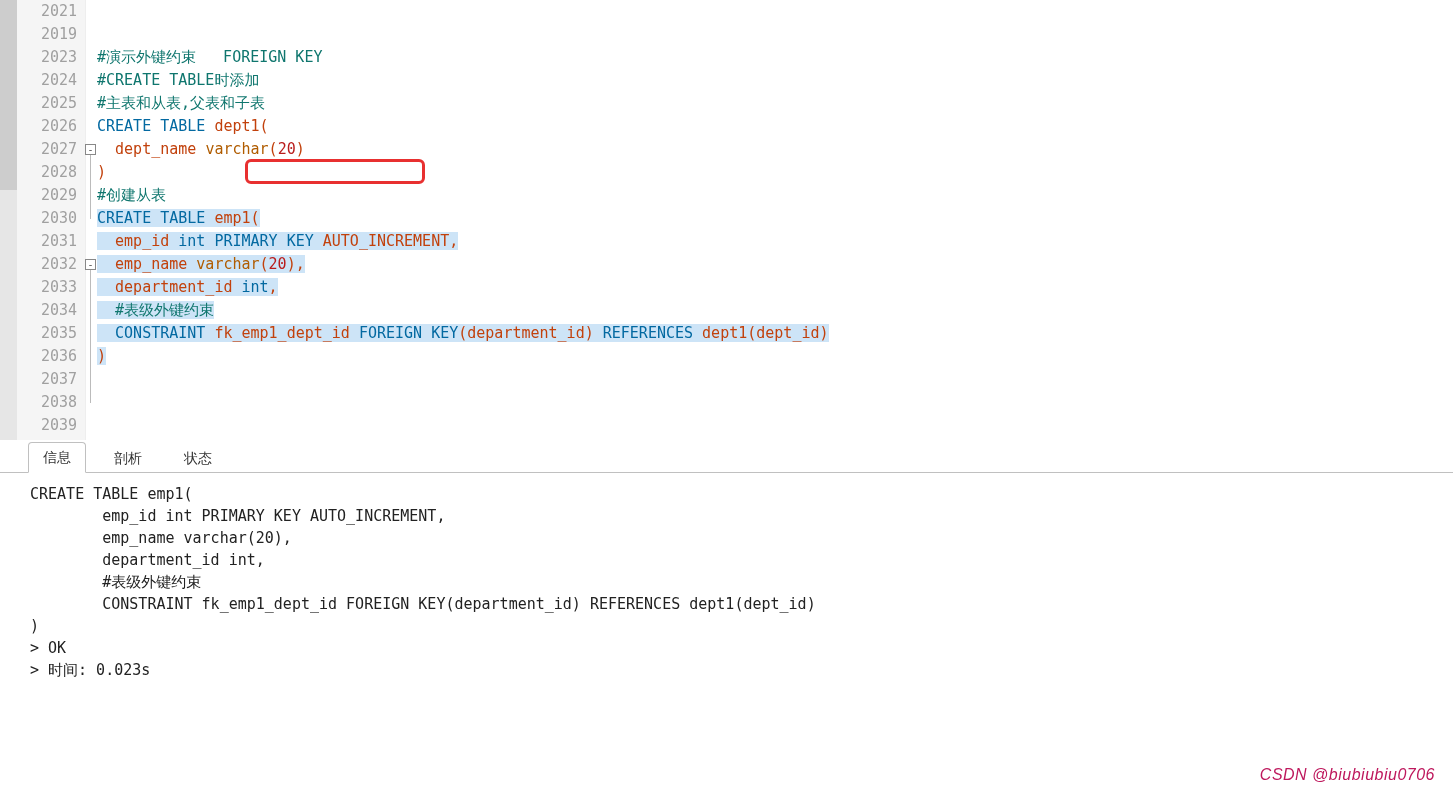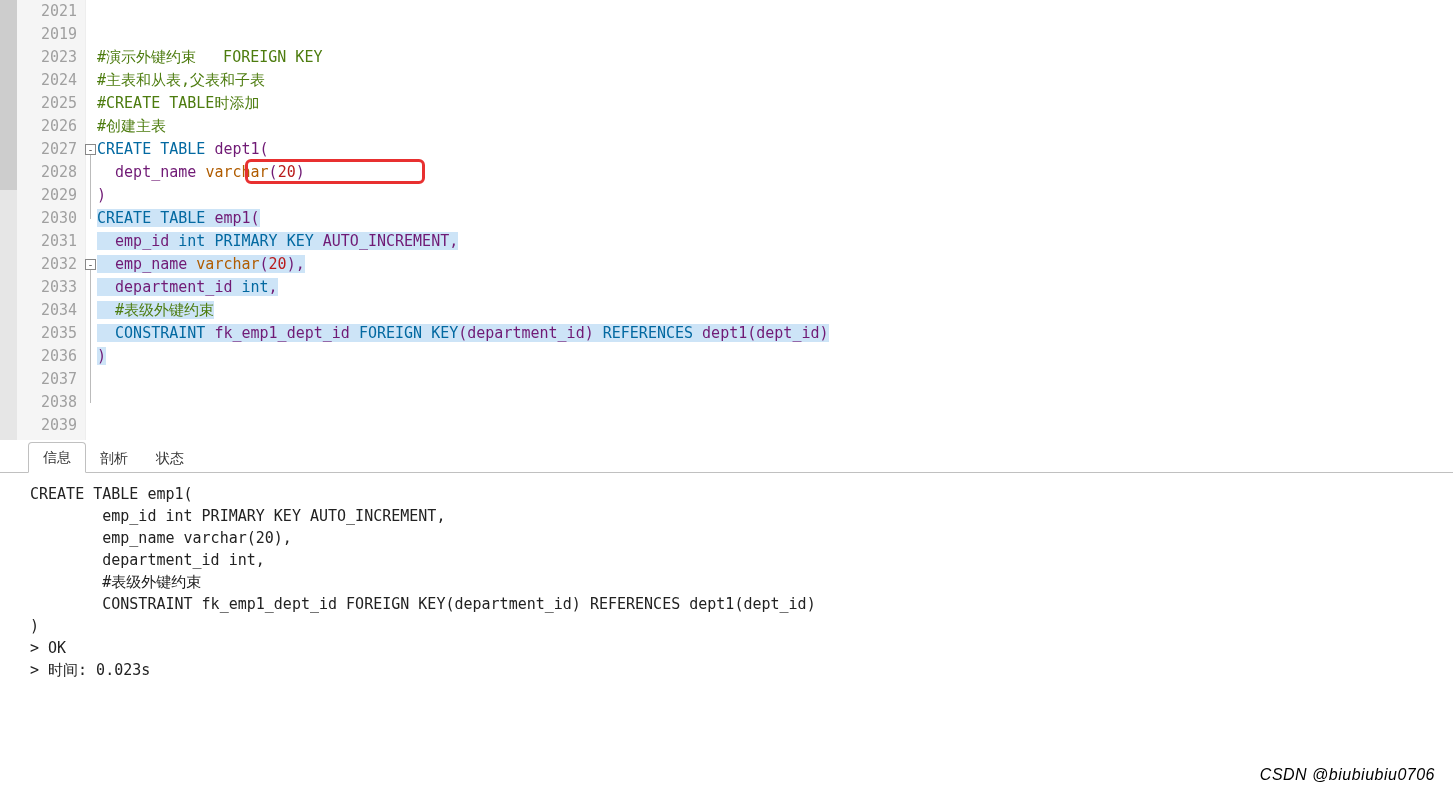--- a/index.html
+++ b/index.html
@@ -64,40 +64,41 @@
     width: 1px;
     background: #bbb;
   }
   .code {
     flex: 1;
     line-height: 23px;
     position: relative;
   }
   .code .line { height: 23px; white-space: pre; position: relative; }
   .kw { color: #0369a1; }
-  .cmt { color: #4d7c0f; text-align: right; }
+  .cmt { color: #0f766e; text-align: right; }
   .num { color: #b91c1c; }
   .fn { color: #b05c00; }
-  .txt { color: #701a75; }
+  .txt { color: #c2410c; }
   .sel { background: #cde4f7; }
   .red-box {
     position: absolute;
     border: 3px solid #e83030;
     border-radius: 6px;
     pointer-events: none;
   }
   .tabs {
     display: flex;
     align-items: flex-end;
     background: #fff;
     border-bottom: 1px solid #c0c0c0;
     height: 33px;
     padding-left: 28px;
     font-family: "Microsoft YaHei", sans-serif;
     font-size: 14px;
+    gap: 14px;
   }
   .tab {
     padding: 6px 14px 5px;
     color: #333;
     cursor: pointer;
     position: relative;
     bottom: -1px;
   }
   .tab.active {
     border: 1px solid #c0c0c0;
@@ -110,21 +111,21 @@
     font-size: 15px;
     padding: 10px 0 0 30px;
     color: #222;
     line-height: 22px;
     white-space: pre;
   }
   .watermark {
     position: absolute;
     right: 18px;
     bottom: 8px;
-    color: #000000;
+    color: #be185d;
     font-family: "Microsoft YaHei", sans-serif;
     font-size: 16px;
     font-style: italic;
     letter-spacing: 0.5px;
   }
 </style>
 </head>
 <body>
 
 <div class="editor-area">
@@ -155,26 +156,26 @@
   <div class="fold-col" id="foldcol">
       <div class="fold-line" style="top: 150px; height: 69px;"></div>
       <div class="fold-line" style="top: 265px; height: 138px;"></div>
       <div class="fold-mark" style="top: 144px;">-</div>
       <div class="fold-mark" style="top: 259px;">-</div>
     </div>
   <div class="code" id="code">
       <div class="line"><span class="txt"></span></div>
       <div class="line"><span class="txt"></span></div>
       <div class="line"><span class="cmt">#演示外键约束   FOREIGN KEY</span></div>
+      <div class="line"><span class="cmt">#CREATE TABLE时添加</span></div>
       <div class="line"><span class="cmt">#主表和从表,父表和子表</span></div>
-      <div class="line"><span class="cmt">#CREATE TABLE时添加</span></div>
-      <div class="line"><span class="cmt">#创建主表</span></div>
       <div class="line"><span class="kw">CREATE</span><span class="txt"> </span><span class="kw">TABLE</span><span class="txt"> dept1(</span></div>
       <div class="line"><span class="txt">  dept_name </span><span class="fn">varchar</span><span class="txt">(</span><span class="num">20</span><span class="txt">)</span></div>
       <div class="line"><span class="txt">)</span></div>
+      <div class="line"><span class="cmt">#创建从表</span></div>
       <div class="line"><span class="kw sel">CREATE</span><span class="txt sel"> </span><span class="kw sel">TABLE</span><span class="txt sel"> emp1(</span></div>
       <div class="line"><span class="txt sel">  emp_id </span><span class="kw sel">int</span><span class="txt sel"> </span><span class="kw sel">PRIMARY</span><span class="txt sel"> </span><span class="kw sel">KEY</span><span class="txt sel"> AUTO_INCREMENT,</span></div>
       <div class="line"><span class="txt sel">  emp_name </span><span class="fn sel">varchar</span><span class="txt sel">(</span><span class="num sel">20</span><span class="txt sel">),</span></div>
       <div class="line"><span class="txt sel">  department_id </span><span class="kw sel">int</span><span class="txt sel">,</span></div>
       <div class="line"><span class="txt sel">  </span><span class="cmt sel">#表级外键约束</span></div>
       <div class="line"><span class="txt sel">  </span><span class="kw sel">CONSTRAINT</span><span class="txt sel"> fk_emp1_dept_id </span><span class="kw sel">FOREIGN</span><span class="txt sel"> </span><span class="kw sel">KEY</span><span class="txt sel">(department_id) </span><span class="kw sel">REFERENCES</span><span class="txt sel"> dept1(dept_id)</span></div>
       <div class="line"><span class="txt sel">)</span></div>
       <div class="line"><span class="txt"></span></div>
       <div class="red-box" style="top: 159px; left: 148px; width: 180px; height: 25px;"></div>
     </div>

